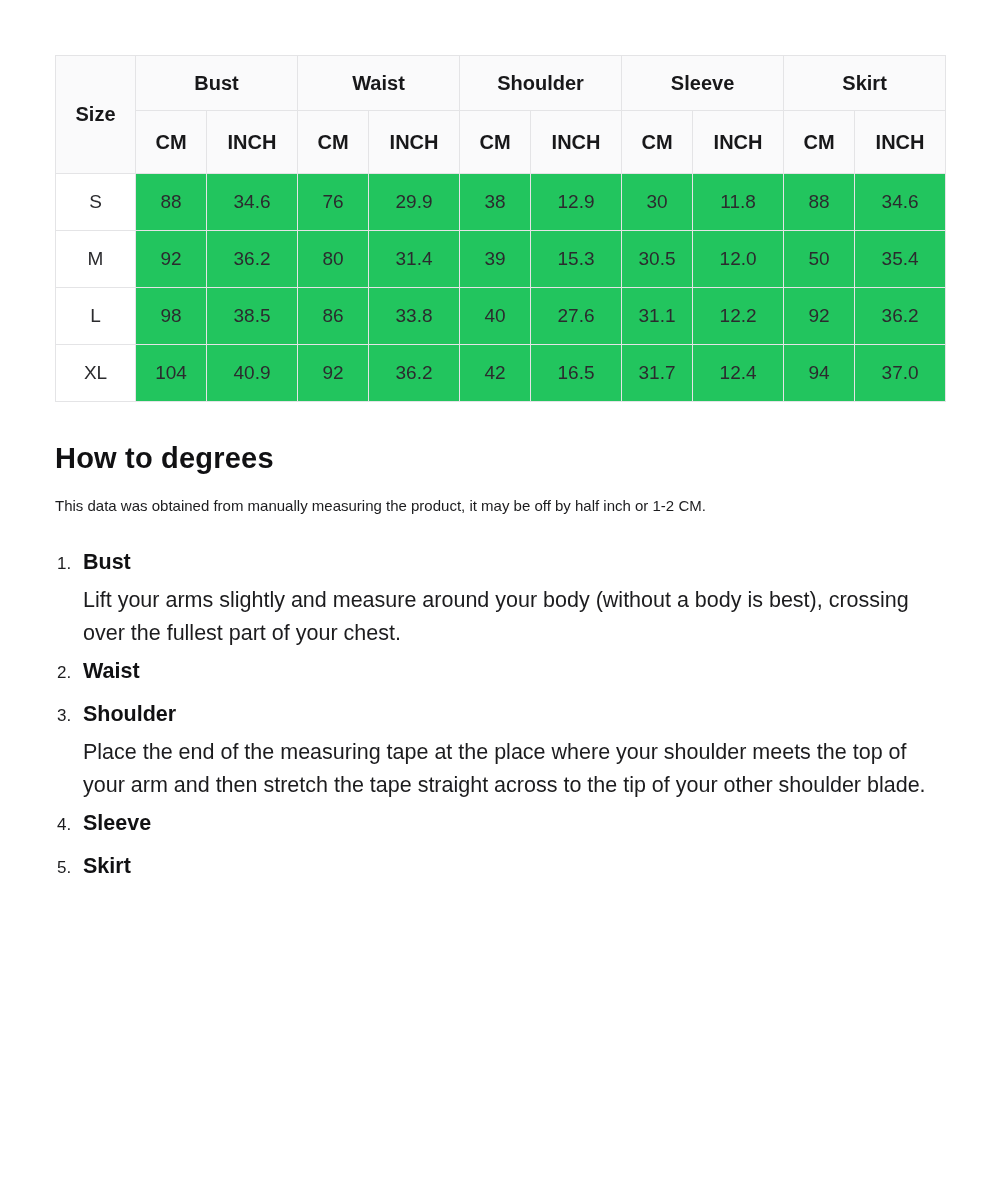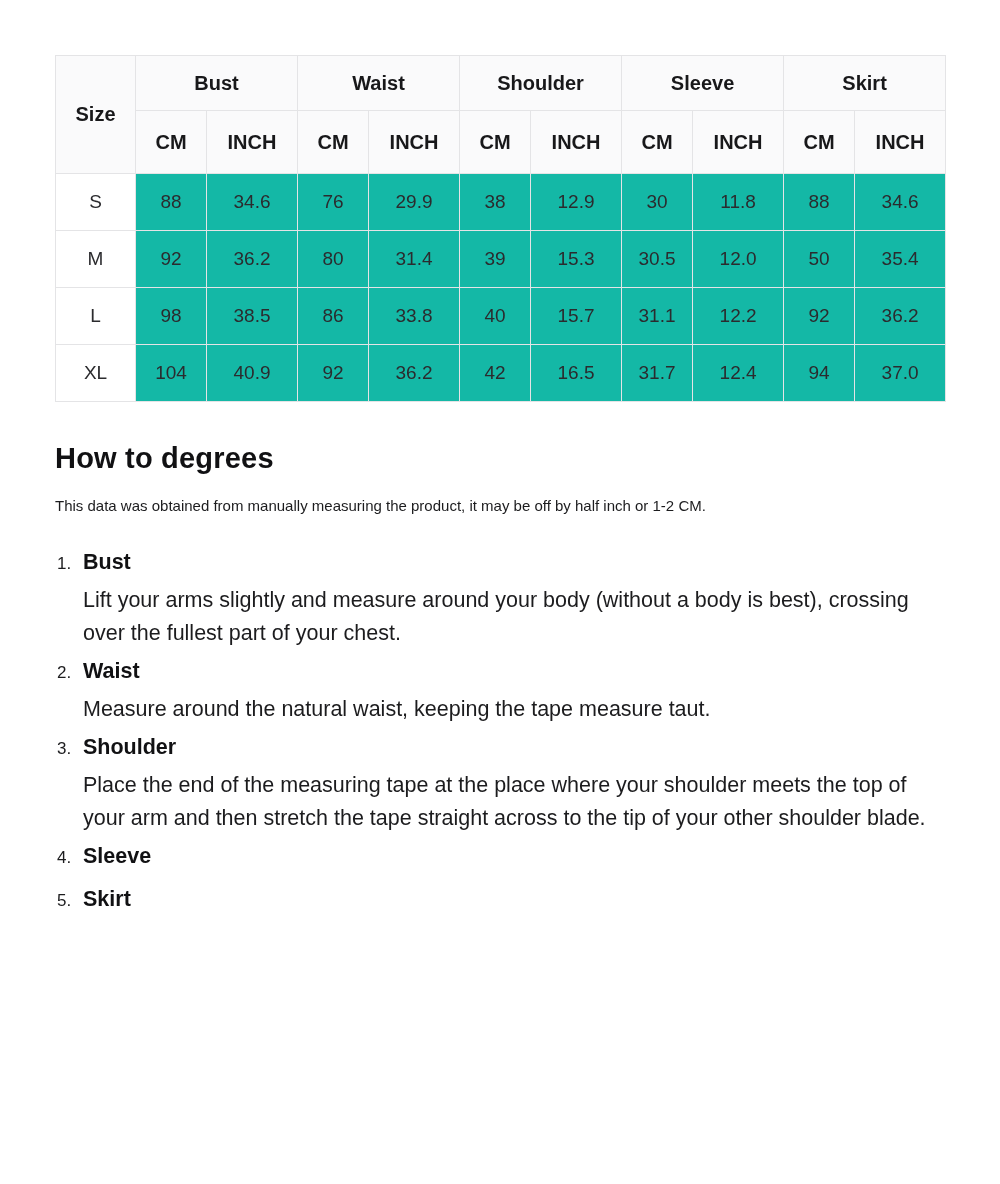--- a/index.html
+++ b/index.html
@@ -37,21 +37,21 @@
   table.size-chart tr.group-row { height: 55px; }
   table.size-chart tr.unit-row  { height: 63px; }
   table.size-chart tbody tr     { height: 57px; }
   table.size-chart tbody th {
     background: #ffffff;
     font-weight: normal;
     font-size: 19px;
     color: #2b2b2e;
   }
   table.size-chart tbody td {
-    background: #14b8a6;
+    background: #22c55e;
     font-size: 19px;
     color: #2b2b2e;
   }
   col.c-size { width: 80px; }
   col.c-cm   { width: 71px; }
   col.c-inch { width: 91px; }
 
   
   .measure-section { margin-top: 40px; }
   h2.measure-title {
@@ -163,21 +163,21 @@
         <td>50</td>
         <td>35.4</td>
       </tr>
       <tr>
         <th>L</th>
         <td>98</td>
         <td>38.5</td>
         <td>86</td>
         <td>33.8</td>
         <td>40</td>
-        <td>15.7</td>
+        <td>27.6</td>
         <td>31.1</td>
         <td>12.2</td>
         <td>92</td>
         <td>36.2</td>
       </tr>
       <tr>
         <th>XL</th>
         <td>104</td>
         <td>40.9</td>
         <td>92</td>
@@ -203,21 +203,20 @@
         <div class="step-body">
           <div class="step-title">Bust</div>
           <p class="step-desc">Lift your arms slightly and measure around your body (without a body is best), crossing over the fullest part of your chest.</p>
         </div>
       </div>
 
       <div class="step">
         <span class="step-num">2.</span>
         <div class="step-body">
           <div class="step-title">Waist</div>
-          <p class="step-desc">Measure around the natural waist, keeping the tape measure taut.</p>
         </div>
       </div>
 
       <div class="step">
         <span class="step-num">3.</span>
         <div class="step-body">
           <div class="step-title">Shoulder</div>
           <p class="step-desc">Place the end of the measuring tape at the place where your shoulder meets the top of your arm and then stretch the tape straight across to the tip of your other shoulder blade.</p>
         </div>
       </div>

